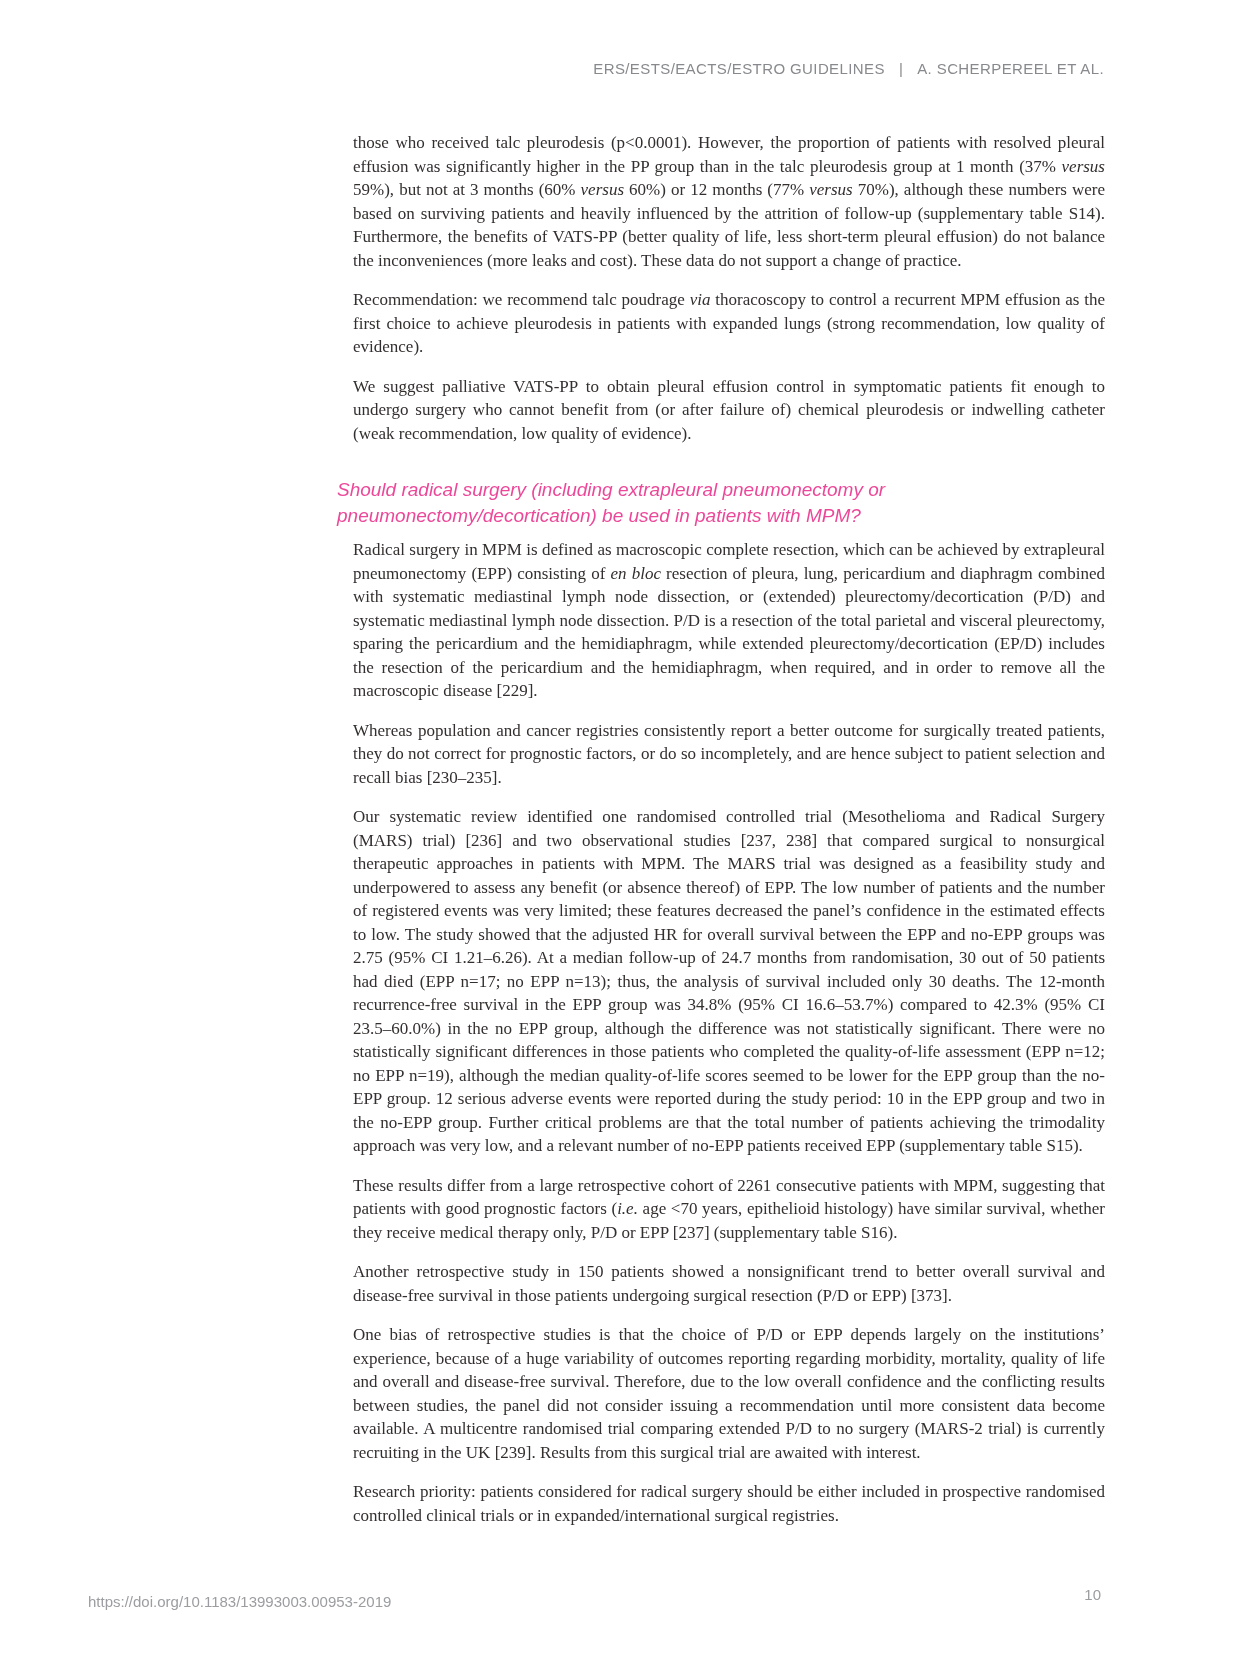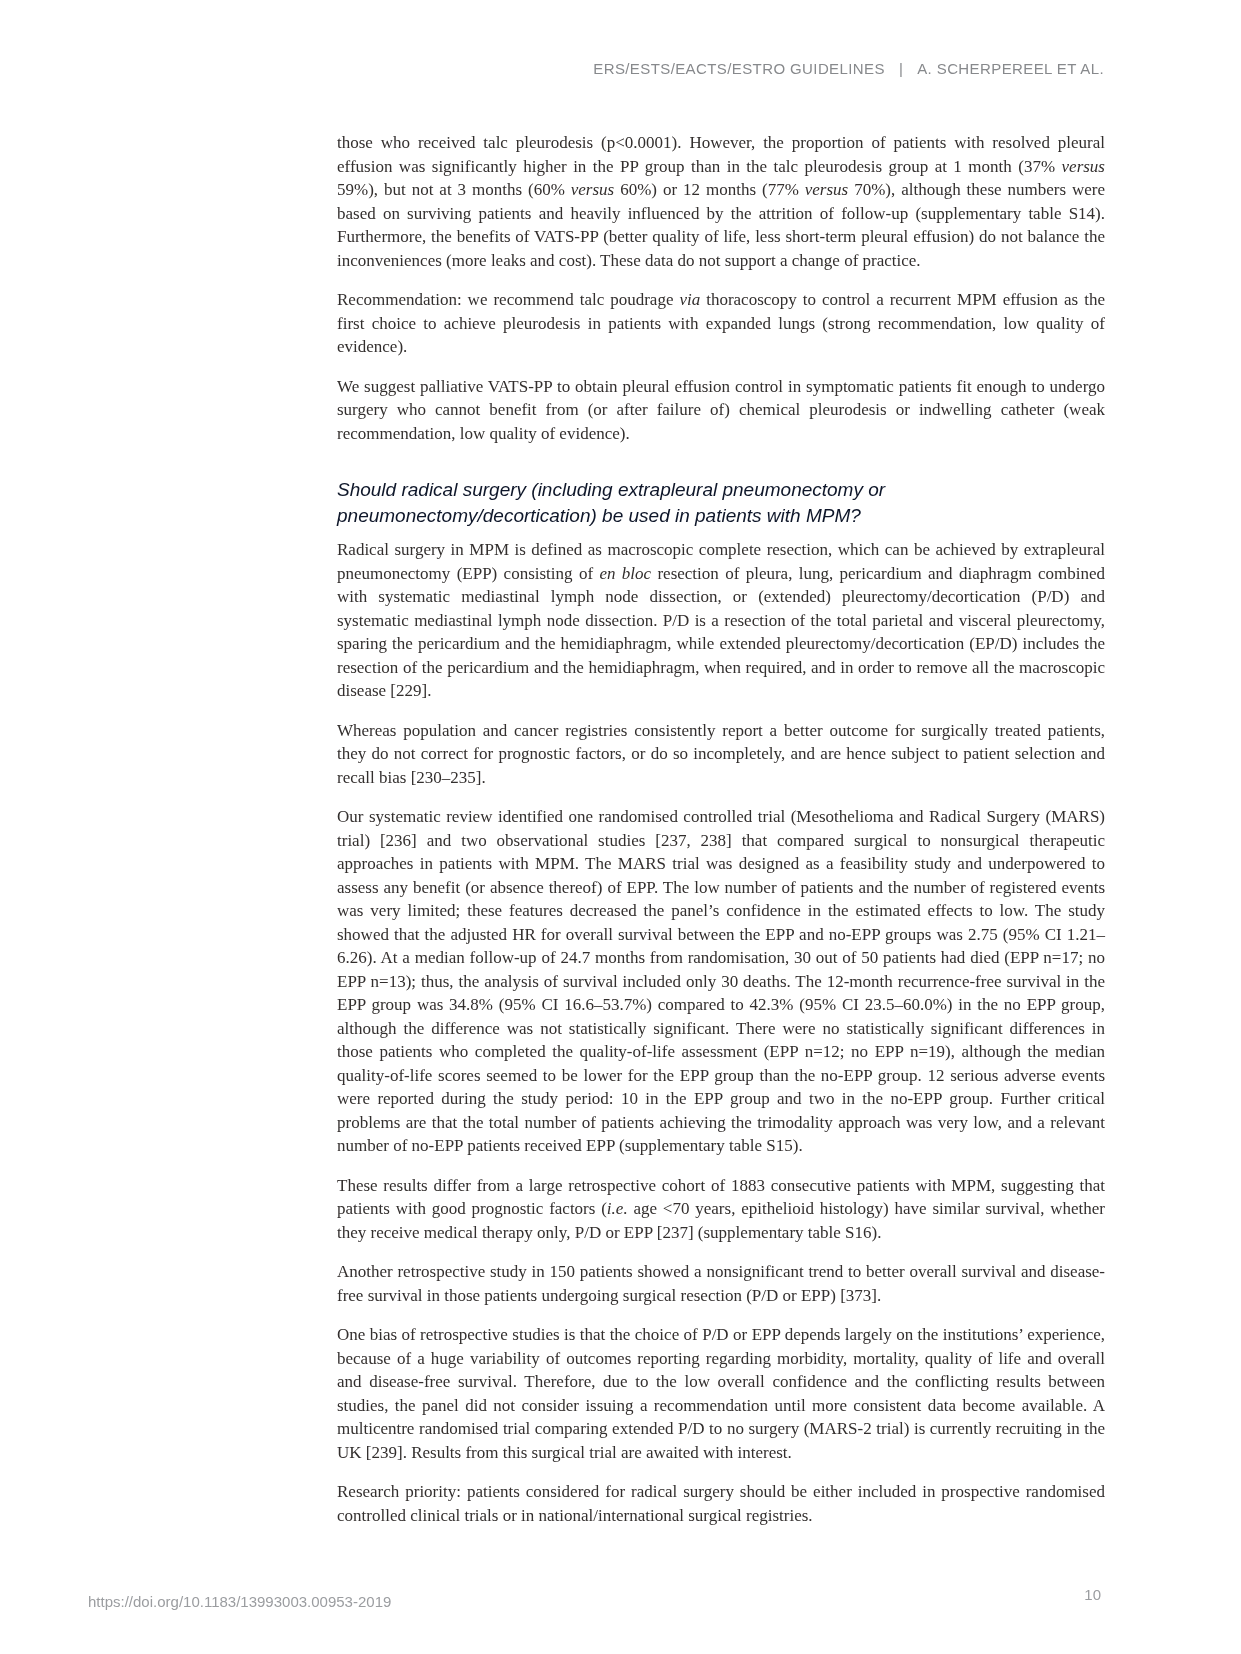--- a/index.html
+++ b/index.html
@@ -33,30 +33,30 @@
     left: 337px;
     top: 131px;
     width: 768px;
     font-family: "Liberation Serif", serif;
     font-size: 17px;
     line-height: 23.5px;
     color: #332f2e;
     text-align: justify;
   }
   .content p {
-    margin: 0 0 16px 0;
+    margin: 0 0 16px 16px;
   }
   .section-heading {
     margin: 32px 0 9px 0;
     font-family: "Liberation Sans", sans-serif;
     font-style: italic;
     font-size: 19px;
     line-height: 26px;
     font-weight: 400;
-    color: #0f172a;
+    color: #ec4899;
     text-align: left;
   }
   .page-footer {
     position: absolute;
     left: 0;
     right: 0;
     top: 1586px;
     font-family: "Liberation Sans", sans-serif;
     font-size: 15px;
     color: #9b9da0;
@@ -85,24 +85,24 @@
   <div class="content">
     <p><span>those who received talc pleurodesis (p&lt;0.0001). However, the proportion of patients with resolved pleural effusion was significantly higher in the PP group than in the talc pleurodesis group at 1 month (37% </span><i>versus</i><span> 59%), but not at 3 months (60% </span><i>versus</i><span> 60%) or 12 months (77% </span><i>versus</i><span> 70%), although these numbers were based on surviving patients and heavily influenced by the attrition of follow-up (supplementary table S14). Furthermore, the benefits of VATS-PP (better quality of life, less short-term pleural effusion) do not balance the inconveniences (more leaks and cost). These data do not support a change of practice.</span></p>
     <p><span>Recommendation: we recommend talc poudrage </span><i>via</i><span> thoracoscopy to control a recurrent MPM effusion as the first choice to achieve pleurodesis in patients with expanded lungs (strong recommendation, low quality of evidence).</span></p>
     <p><span>We suggest palliative VATS-PP to obtain pleural effusion control in symptomatic patients fit enough to undergo surgery who cannot benefit from (or after failure of) chemical pleurodesis or indwelling catheter (weak recommendation, low quality of evidence).</span></p>
 
     <h2 class="section-heading">Should radical surgery (including extrapleural pneumonectomy or pneumonectomy/decortication) be used in patients with MPM?</h2>
 
     <p><span>Radical surgery in MPM is defined as macroscopic complete resection, which can be achieved by extrapleural pneumonectomy (EPP) consisting of </span><i>en bloc</i><span> resection of pleura, lung, pericardium and diaphragm combined with systematic mediastinal lymph node dissection, or (extended) pleurectomy/decortication (P/D) and systematic mediastinal lymph node dissection. P/D is a resection of the total parietal and visceral pleurectomy, sparing the pericardium and the hemidiaphragm, while extended pleurectomy/decortication (EP/D) includes the resection of the pericardium and the hemidiaphragm, when required, and in order to remove all the macroscopic disease [229].</span></p>
     <p><span>Whereas population and cancer registries consistently report a better outcome for surgically treated patients, they do not correct for prognostic factors, or do so incompletely, and are hence subject to patient selection and recall bias [230–235].</span></p>
     <p><span>Our systematic review identified one randomised controlled trial (Mesothelioma and Radical Surgery (MARS) trial) [236] and two observational studies [237, 238] that compared surgical to nonsurgical therapeutic approaches in patients with MPM. The MARS trial was designed as a feasibility study and underpowered to assess any benefit (or absence thereof) of EPP. The low number of patients and the number of registered events was very limited; these features decreased the panel’s confidence in the estimated effects to low. The study showed that the adjusted HR for overall survival between the EPP and no-EPP groups was 2.75 (95% CI 1.21–6.26). At a median follow-up of 24.7 months from randomisation, 30 out of 50 patients had died (EPP n=17; no EPP n=13); thus, the analysis of survival included only 30 deaths. The 12-month recurrence-free survival in the EPP group was 34.8% (95% CI 16.6–53.7%) compared to 42.3% (95% CI 23.5–60.0%) in the no EPP group, although the difference was not statistically significant. There were no statistically significant differences in those patients who completed the quality-of-life assessment (EPP n=12; no EPP n=19), although the median quality-of-life scores seemed to be lower for the EPP group than the no-EPP group. 12 serious adverse events were reported during the study period: 10 in the EPP group and two in the no-EPP group. Further critical problems are that the total number of patients achieving the trimodality approach was very low, and a relevant number of no-EPP patients received EPP (supplementary table S15).</span></p>
-    <p><span>These results differ from a large retrospective cohort of 1883 consecutive patients with MPM, suggesting that patients with good prognostic factors (</span><i>i.e.</i><span> age &lt;70 years, epithelioid histology) have similar survival, whether they receive medical therapy only, P/D or EPP [237] (supplementary table S16).</span></p>
+    <p><span>These results differ from a large retrospective cohort of 2261 consecutive patients with MPM, suggesting that patients with good prognostic factors (</span><i>i.e.</i><span> age &lt;70 years, epithelioid histology) have similar survival, whether they receive medical therapy only, P/D or EPP [237] (supplementary table S16).</span></p>
     <p><span>Another retrospective study in 150 patients showed a nonsignificant trend to better overall survival and disease-free survival in those patients undergoing surgical resection (P/D or EPP) [373].</span></p>
     <p><span>One bias of retrospective studies is that the choice of P/D or EPP depends largely on the institutions’ experience, because of a huge variability of outcomes reporting regarding morbidity, mortality, quality of life and overall and disease-free survival. Therefore, due to the low overall confidence and the conflicting results between studies, the panel did not consider issuing a recommendation until more consistent data become available. A multicentre randomised trial comparing extended P/D to no surgery (MARS-2 trial) is currently recruiting in the UK [239]. Results from this surgical trial are awaited with interest.</span></p>
-    <p><span>Research priority: patients considered for radical surgery should be either included in prospective randomised controlled clinical trials or in national/international surgical registries.</span></p>
+    <p><span>Research priority: patients considered for radical surgery should be either included in prospective randomised controlled clinical trials or in expanded/international surgical registries.</span></p>
   </div>
 
   <div class="page-footer">
     <span class="doi">https://doi.org/10.1183/13993003.00953-2019</span>
     <span class="page-number">10</span>
   </div>
 
 </div>
 
 </body></html>

